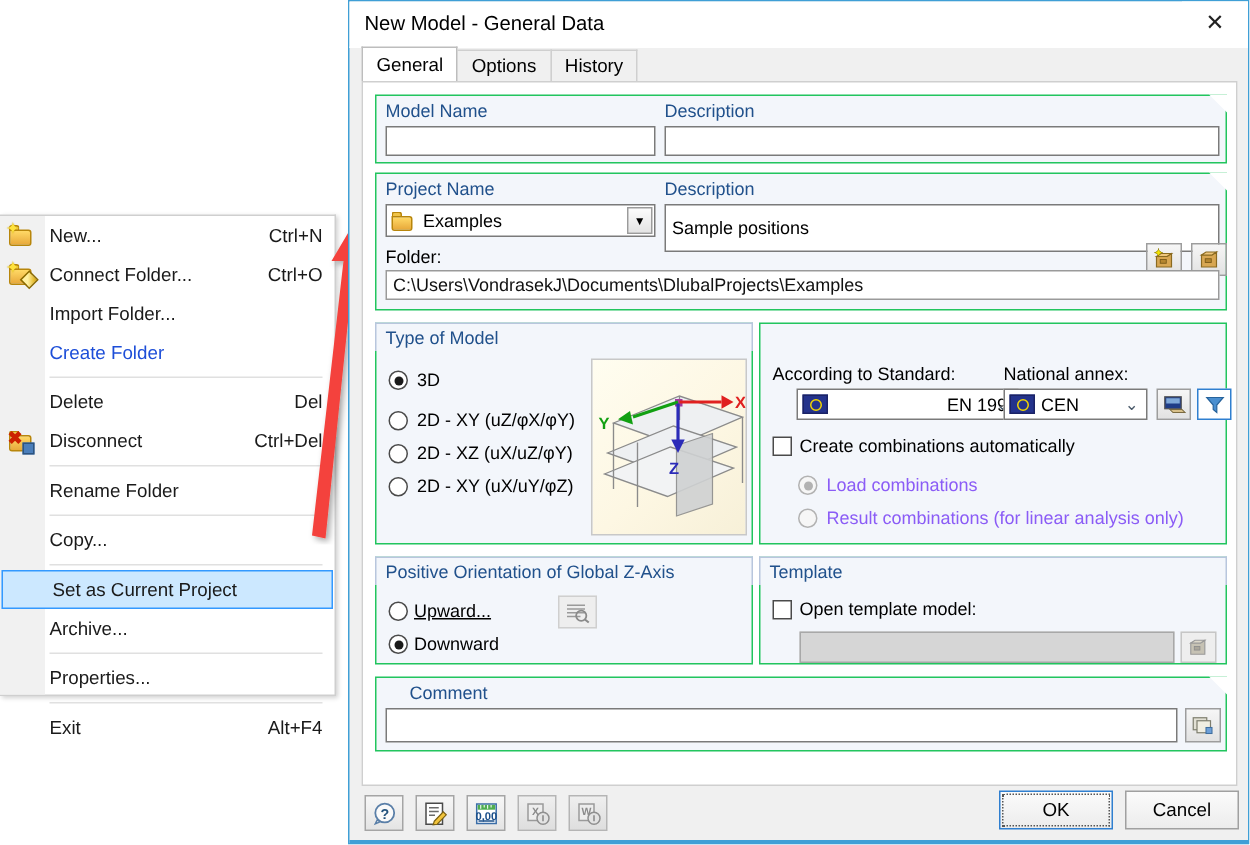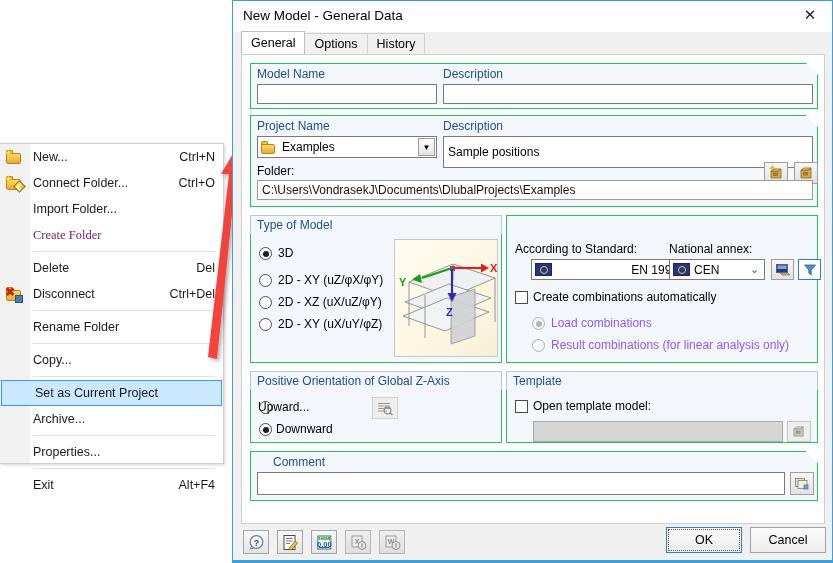--- a/index.html
+++ b/index.html
@@ -36,21 +36,21 @@
     color: #1a1a1a;
     white-space: nowrap;
     box-sizing: border-box;
   }
   .menu-item .mi-label { padding-left: 3px; }
   .menu-item .mi-accel {
     position: absolute; right: 8px; top: 50%;
     transform: translateY(-50%);
     font-size: 12.5px; color: #1a1a1a;
   }
-  .menu-item.disabled .mi-label { color: #701a75; font-family: Liberation Serif, serif; }
+  .menu-item.disabled .mi-label { color: #1d4ed8; }
   .menu-item.selected {
     background: #cce8ff;
     border: 1px solid #3399ff;
     margin-left: 1px;
     margin-right: 1px;
     height: 26px;
   }
   .menu-sep {
     height: 1px; background: #e0e0e0;
     margin: 3px 8px 3px 33px;
@@ -549,21 +549,21 @@
 
           <div class="radio dis" style="left:25px; top:104px;"></div>
           <div class="rl dis" style="left:44px; top:103px;">Result combinations (for linear analysis only)</div>
         </div>
       </div>
 
       <div class="group" style="left:8px; top:316px; width:252px; height:72px;">
         <div class="group-tabtitle" style="width:252px;">Positive Orientation of Global Z-Axis</div>
         <div class="group-body">
           <div class="radio" style="left:8px; top:10px;"></div>
-          <div class="rl" style="left:7px; top:9px;">Upward...</div>
+          <div class="rl" style="left:25px; top:9px;text-decoration:underline;">Upward...</div>
           <div class="radio checked" style="left:8px; top:32px;"></div>
           <div class="rl" style="left:25px; top:31px;">Downward</div>
 
           <div class="btn-ico" style="left:121px; top:6px; width:26px; height:22px; background:#eeeeee; border-color:#cfcfcf;">
             <svg width="18" height="15" viewBox="0 0 18 15">
               <g stroke="#9a9a9a" stroke-width="1">
                 <line x1="2" y1="2.5" x2="14" y2="2.5"></line>
                   <line x1="2" y1="5" x2="14" y2="5"></line>
                 <line x1="2" y1="7.5" x2="14" y2="7.5"></line>
                   <line x1="2" y1="10" x2="11" y2="10"></line>

